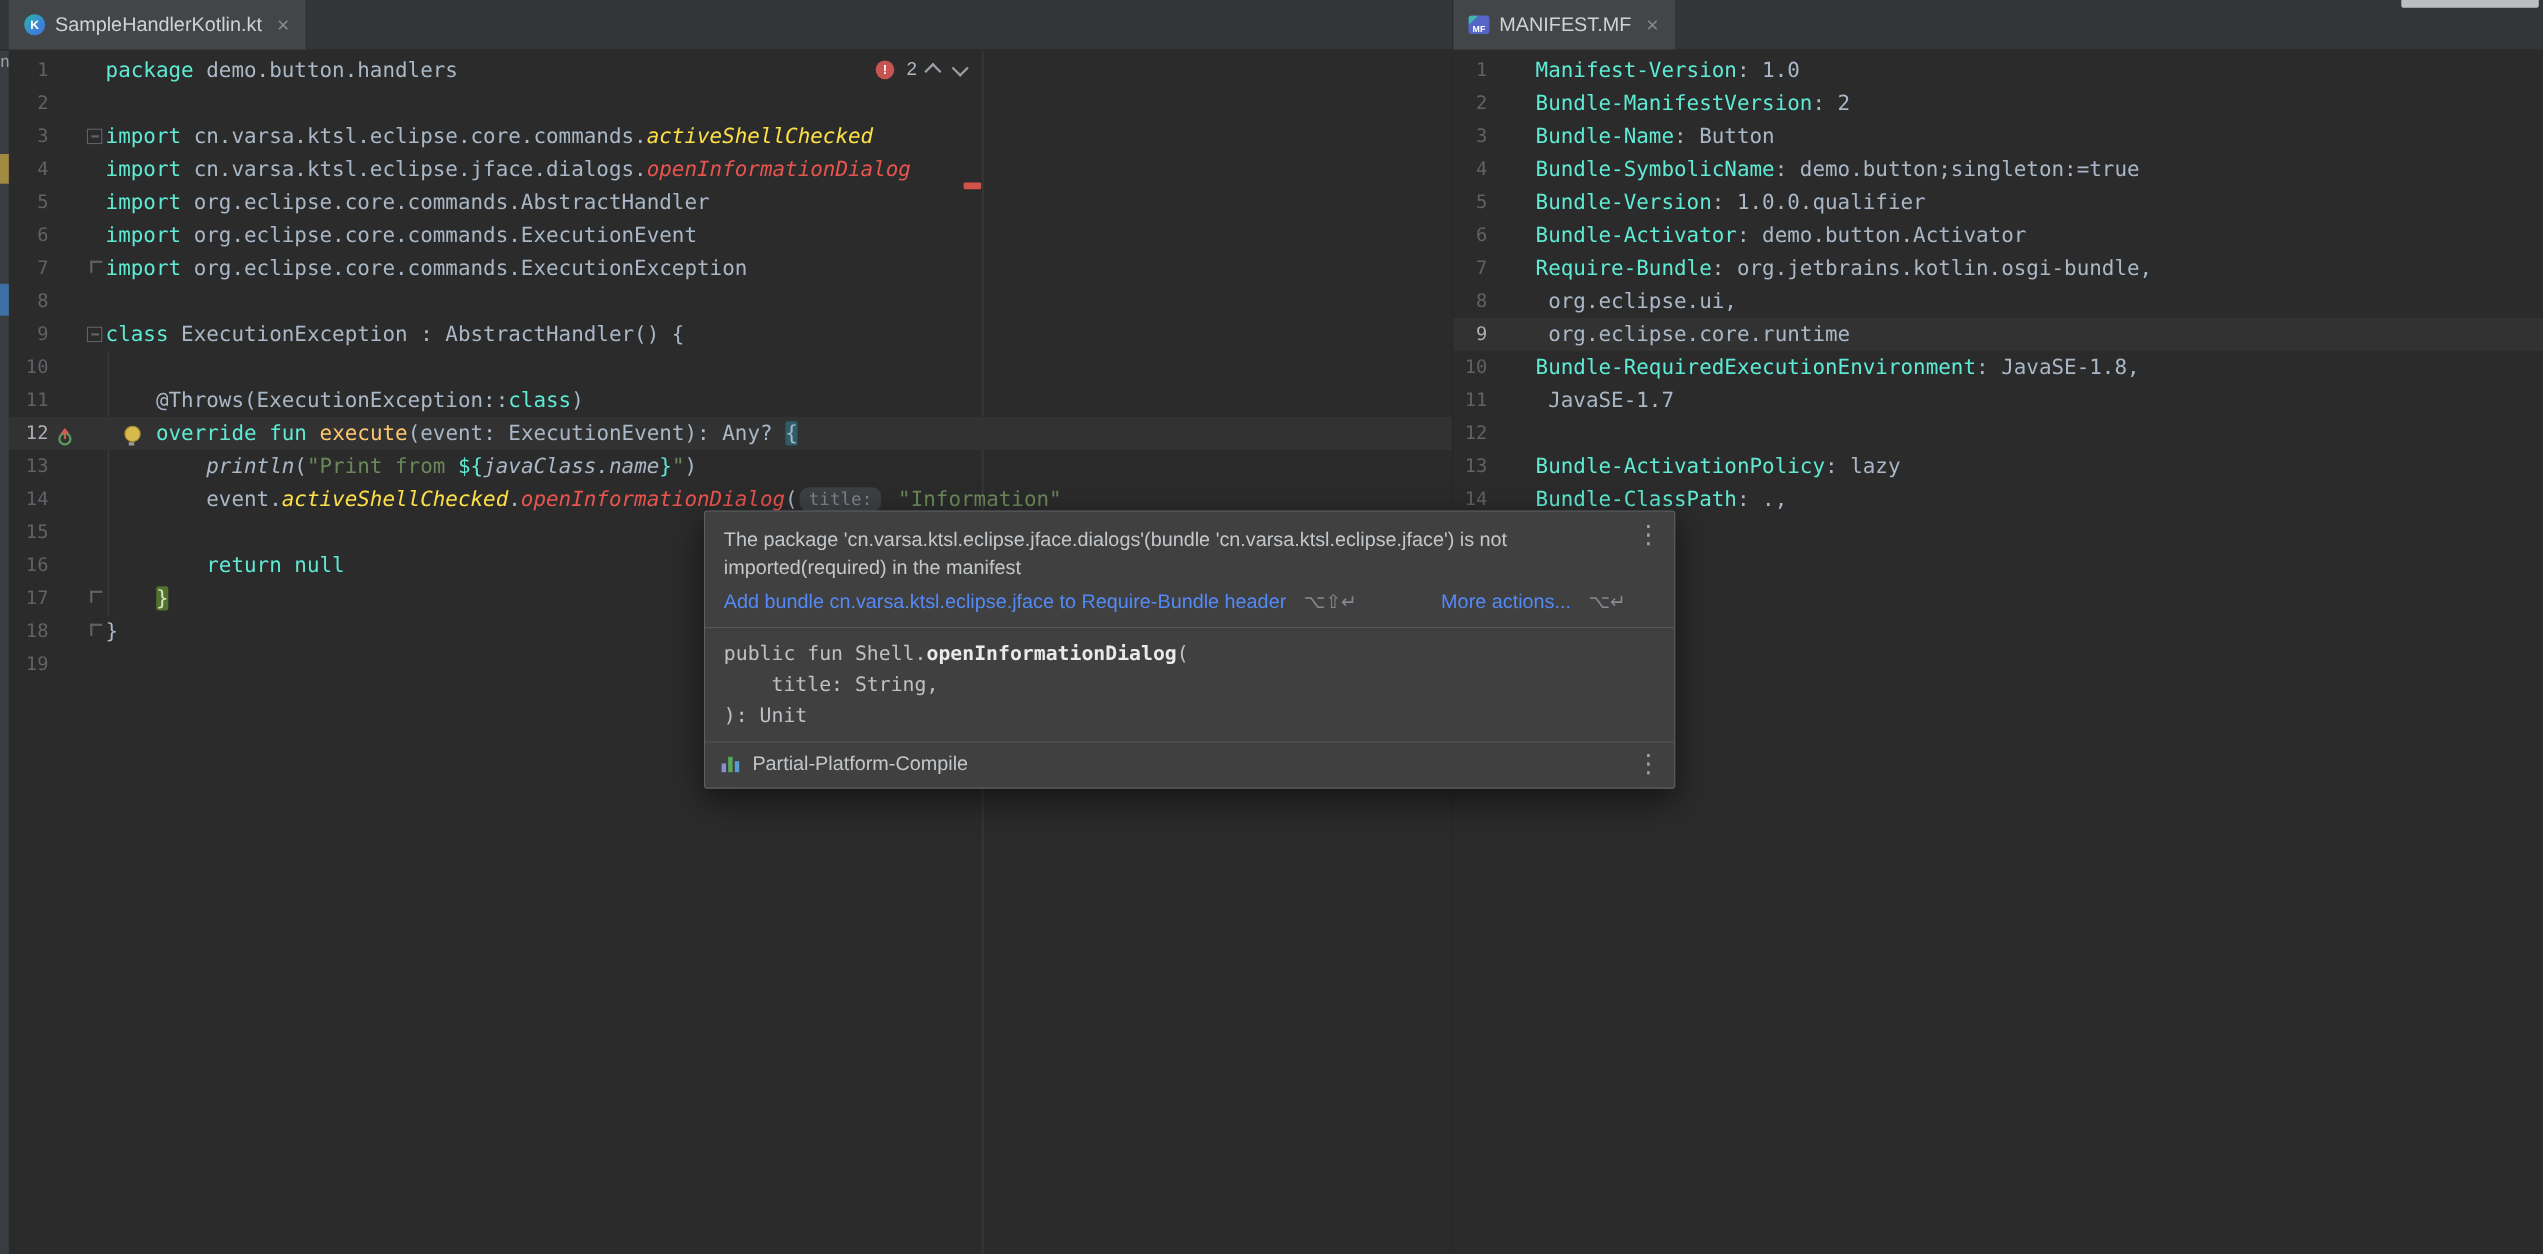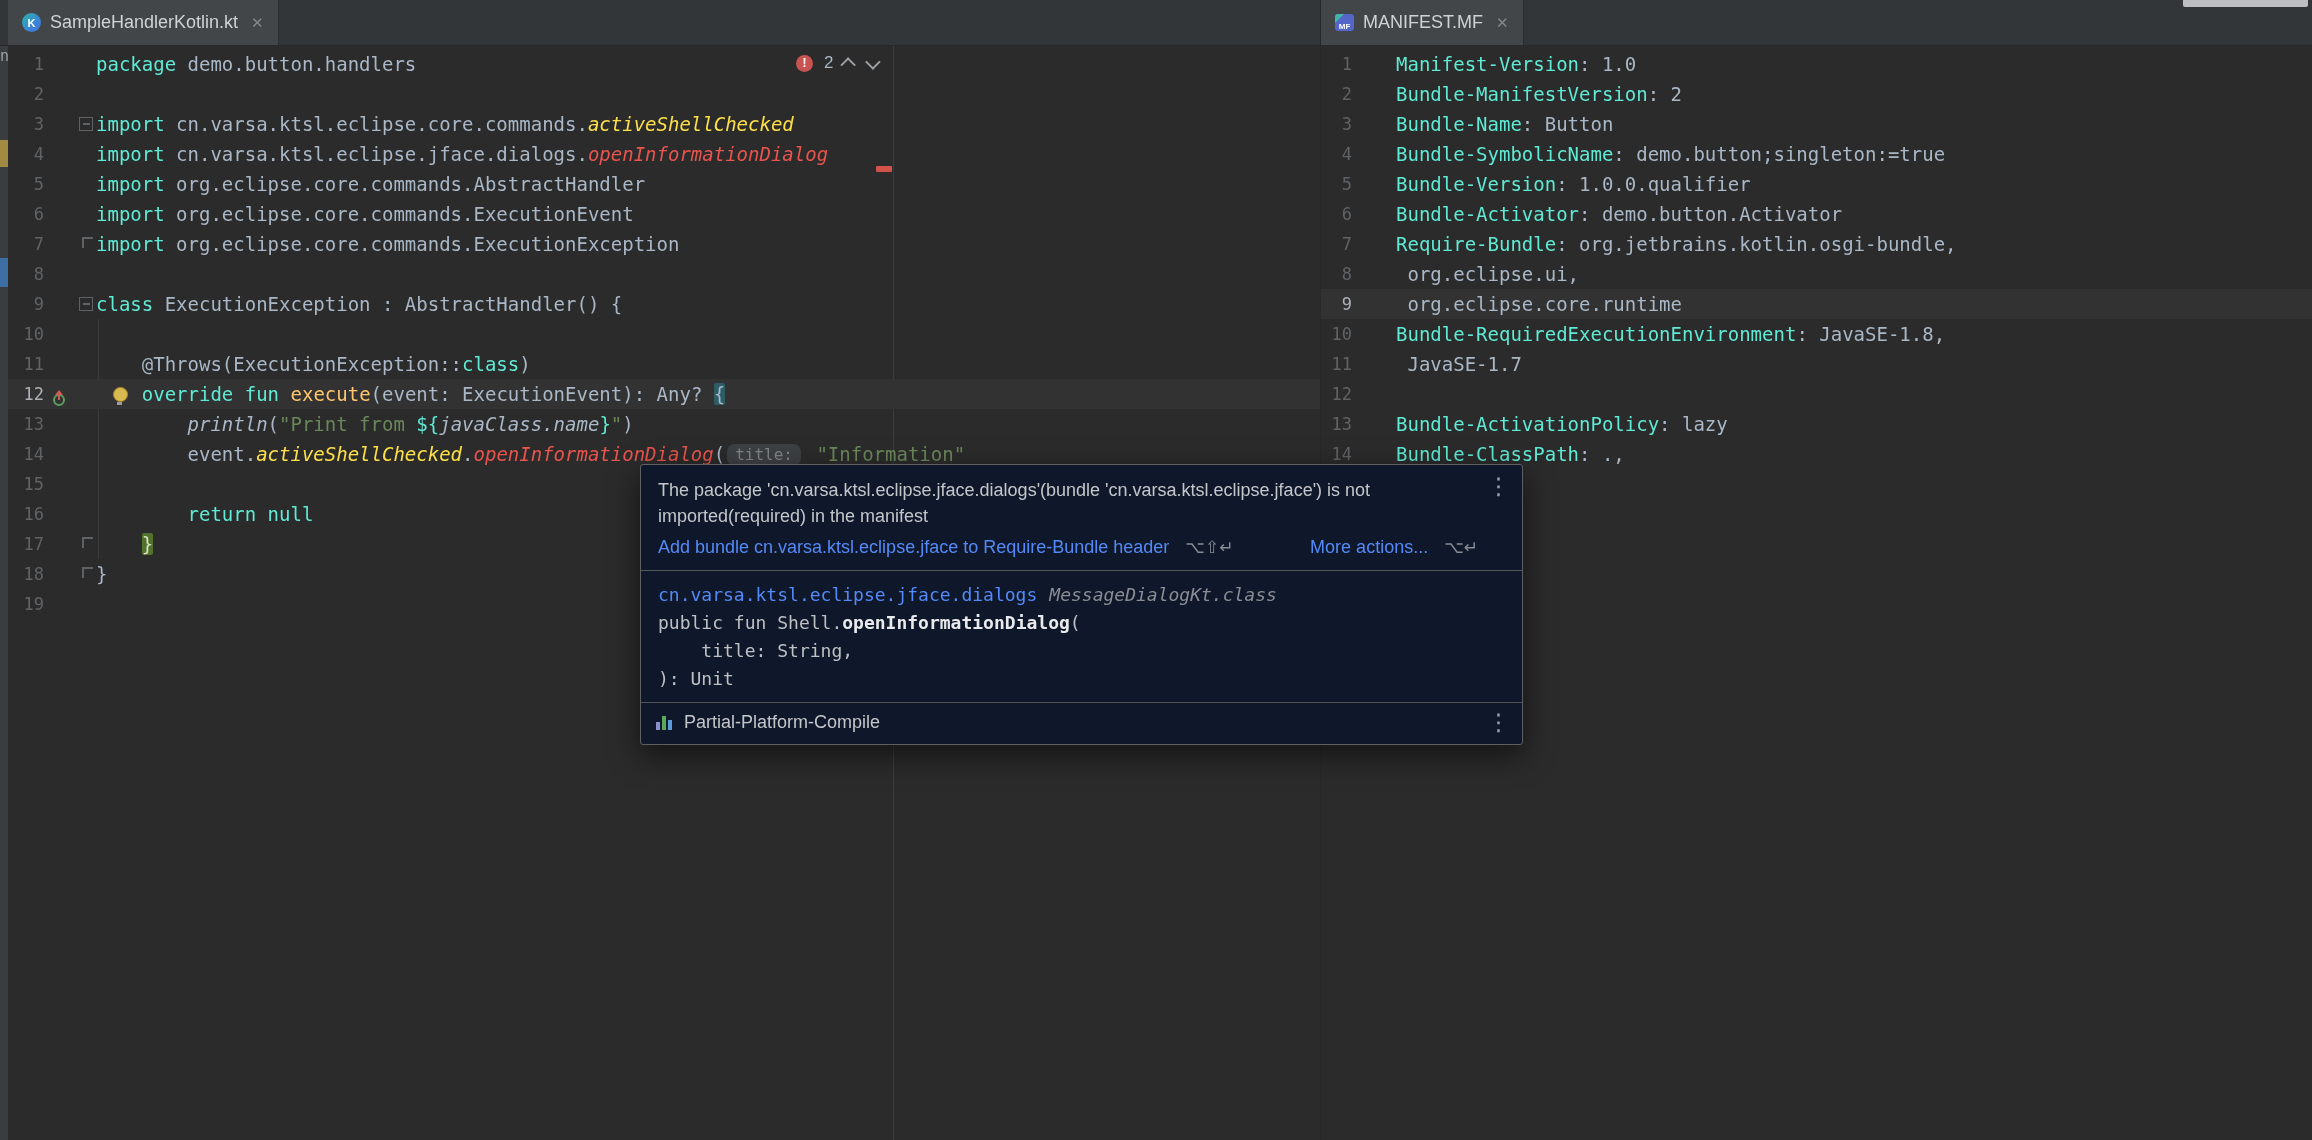--- a/index.html
+++ b/index.html
@@ -76,21 +76,21 @@
               font-size:12px;font-weight:bold;display:flex;align-items:center;justify-content:center;}
   .chev{width:9px;height:9px;border-left:2px solid #9DA1A6;border-top:2px solid #9DA1A6;display:inline-block;}
   .chev.up{transform:rotate(45deg) translateY(2px);}
   .chev.down{transform:rotate(225deg) translateY(2px);}
 
   .splitter{position:absolute;left:1320px;top:0;bottom:0;width:1px;background:#26282A;z-index:2;}
   .artifact{position:absolute;left:2183px;top:0;width:125px;height:7px;background:#BDBEBF;
             border-radius:0 0 2px 2px;z-index:4;}
 
   
-  .popup{position:absolute;left:640px;top:464px;width:881px;background:#0f172a;
+  .popup{position:absolute;left:640px;top:464px;width:881px;background:#404040;
          border:1px solid #5E6164;border-radius:3px;box-shadow:0 10px 30px rgba(0,0,0,.55);
          z-index:10;font-family:"Liberation Sans",sans-serif;color:#C4C7CA;font-size:18px;}
   .popup .desc{padding:12px 52px 4px 17px;line-height:26px;position:relative;}
   .kebab{position:absolute;right:12px;top:10px;font-size:23px;color:#9EA2A6;line-height:1;}
   .actions{display:flex;align-items:center;padding:4px 44px 12px 17px;}
   .link{color:#548AF7;}
   .sc{color:#878B92;font-size:17px;margin-left:16px;}
   .more{margin-left:auto;}
   .divider{height:1px;background:#55585B;}
   .doc{padding:10px 17px 4px;font-family:"DejaVu Sans Mono",monospace;font-size:18px;
@@ -199,23 +199,20 @@
     </div>
     <div class="actions">
       <span class="link">Add bundle cn.varsa.ktsl.eclipse.jface to Require-Bundle header</span>
       <span class="sc">⌥⇧↵</span>
       <span class="link more">More actions...</span>
       <span class="sc">⌥↵</span>
     </div>
     <div class="divider"></div>
     <div class="doc">
       <div>
-        <span class="doc-pkg">cn.varsa.ktsl.eclipse.jface.dialogs</span><span class="doc-file">MessageDialogKt.class</span>
-      </div>
-      <div>
         <span>public fun Shell.</span><span class="doc-name">openInformationDialog</span><span>(</span>
       </div>
       <div class="doc-param">title: String,</div>
       <div>): Unit</div>
     </div>
     <div class="pfooter">
       <span class="mod-icon">
           <i class="b1"></i>
           <i class="b2"></i>
           <i class="b3"></i>

